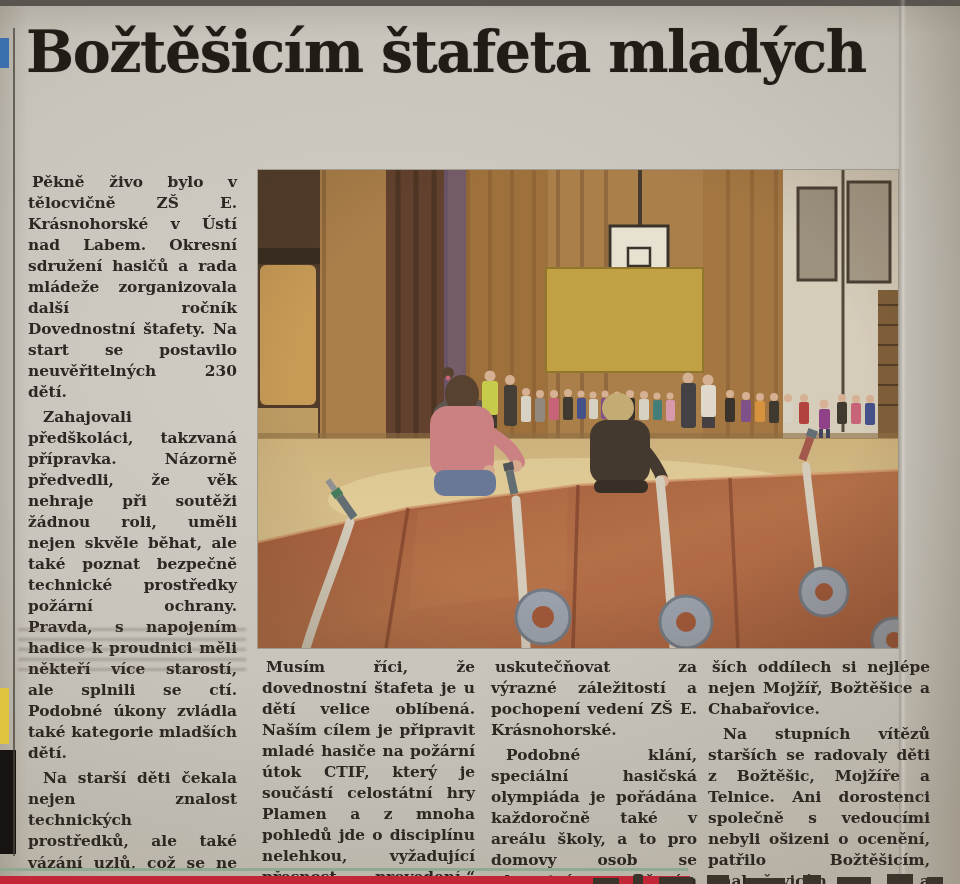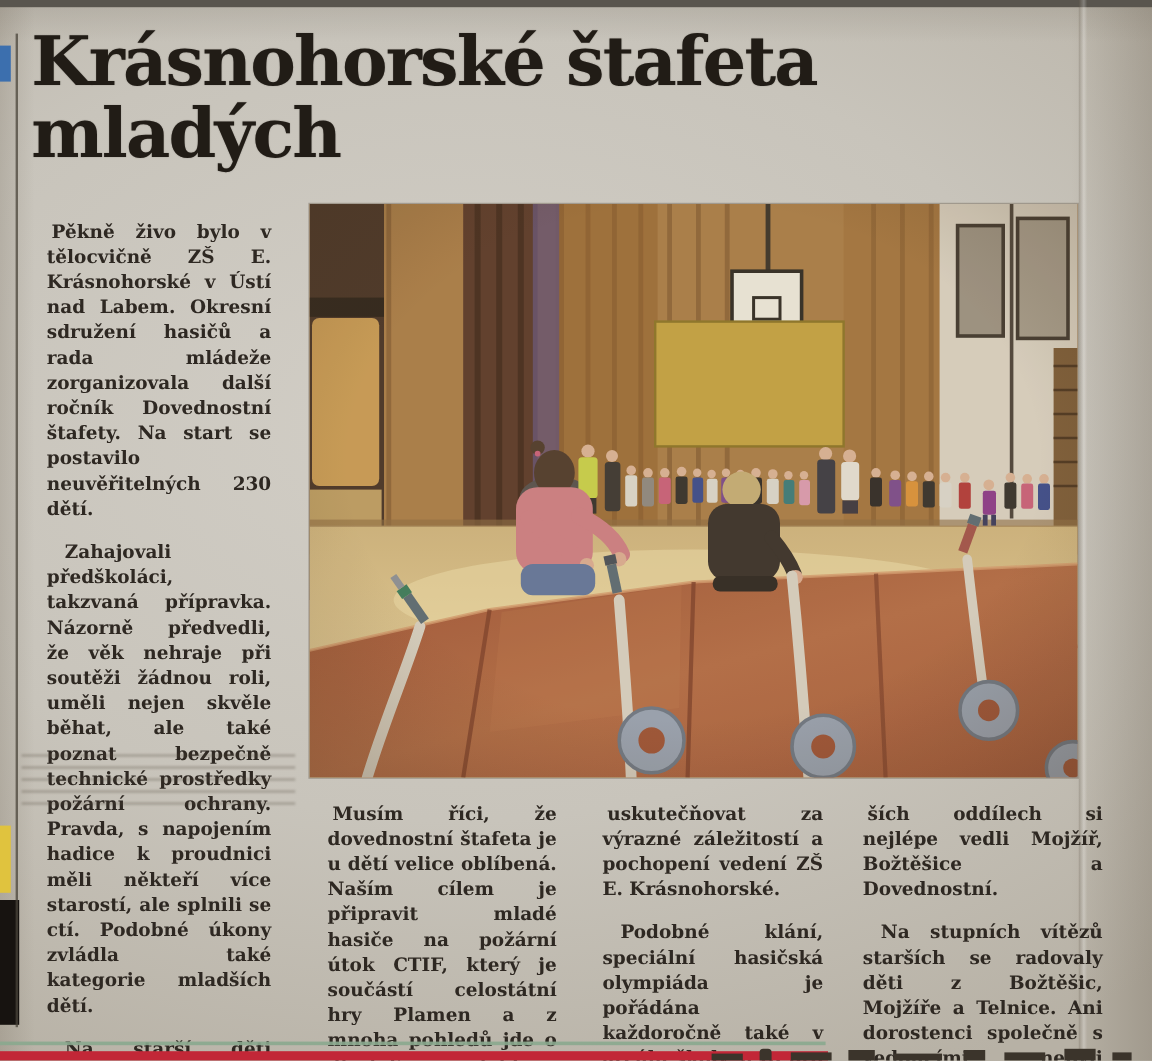--- a/index.html
+++ b/index.html
@@ -20,21 +20,21 @@
   .black-mark{position:absolute;left:0;top:750px;width:16px;height:104px;background:#171310;}
   .col-rule{position:absolute;left:13px;top:28px;width:2px;height:828px;background:#4a443a;opacity:.75;}
   .green-rule{position:absolute;left:0;top:868px;width:688px;height:3px;background:#8aa98e;opacity:.9;}
   .red-strip{position:absolute;left:0;top:876px;width:690px;height:8px;background:#c22737;}
   .headline{position:absolute;left:26px;top:22px;width:910px;margin:0;
     font-family:"DejaVu Serif","Liberation Serif",serif;font-weight:700;
     font-size:57px;line-height:1.06;letter-spacing:-1.5px;color:#211c16;
     text-shadow:0 0 1px rgba(33,28,22,.4);}
   .col{position:absolute;font-size:15.4px;line-height:1.365;color:#2e2822;
     text-align:justify;font-weight:600;}
-  .col p{margin:15px;text-indent:15px;}
+  .col p{margin:4px;text-indent:15px;}
   .col p.noindent{text-indent:4px;}
   .left-col{left:24px;top:168px;width:217px;height:694px;}
   .colB{left:258px;top:653px;width:221px;height:228px;}
   .colC{left:487px;top:653px;width:214px;height:228px;}
   .colD{left:704px;top:653px;width:230px;height:228px;}
   .photo{position:absolute;left:258px;top:170px;width:640px;height:478px;
     outline:1px solid rgba(120,110,95,.5);background:#a87c48;}
   .smudge{position:absolute;left:18px;top:628px;width:228px;height:44px;
     background:repeating-linear-gradient(180deg, rgba(82,72,60,.25) 0 3px, rgba(82,72,60,0) 3px 10px);
     filter:blur(1px);pointer-events:none;}
@@ -46,21 +46,21 @@
 
 <div class="page">
 
   <div class="top-rule"></div>
   <div class="crease"></div>
   <div class="blue-mark"></div>
   <div class="yellow-mark"></div>
   <div class="black-mark"></div>
   <div class="col-rule"></div>
 
-  <h1 class="headline"><span>Krásnohorské štafeta mladých</span><br></h1>
+  <h1 class="headline"><span>Božtěšicím štafeta mladých</span><br></h1>
 
   <div class="col left-col">
     <p class="noindent">Pěkně živo bylo v tělocvičně ZŠ E. Krásnohorské v Ústí nad Labem. Okresní sdružení hasičů a rada mládeže zorganizovala další ročník Dovednostní štafety. Na start se postavilo neuvěřitelných 230 dětí.</p>
     <p>Zahajovali předškoláci, takzvaná přípravka. Názorně předvedli, že věk nehraje při soutěži žádnou roli, uměli nejen skvěle běhat, ale také poznat bezpečně technické prostředky požární ochrany. Pravda, s napojením hadice k proudnici měli někteří více starostí, ale splnili se ctí. Podobné úkony zvládla také kategorie mladších dětí.</p>
     <p>Na starší děti čekala nejen znalost technických prostředků, ale také vázání uzlů, což se ne vždy povedlo, přestože disciplínu trénují pravidelně. Jenomže tak velký závod, jako byl tento, znamenal i nemalou nervozitu. Nakonec se na start postavili vedoucí a instruktoři mladých hasičů a dorostenci. Pro ně se stala plochá spojka, lodní smyčka, tesařský uzel i úvaz na proudnici bezchybnou záležitostí a vysloužili si potlesk.</p>
 
   </div>
   <div class="smudge"></div>
 
   <svg class="photo" viewBox="0 0 640 478" preserveAspectRatio="none" xmlns="http://www.w3.org/2000/svg">
@@ -301,21 +301,21 @@
 
   <div class="col colB">
     <p class="noindent">Musím říci, že dovednostní štafeta je u dětí velice oblíbená. Naším cílem je připravit mladé hasiče na požární útok CTIF, který je součástí celostátní hry Plamen a z mnoha pohledů jde o disciplínu nelehkou, vyžadující přesnost provedení,“ vysvětlila Mgr. Martina Crháková, vedoucí ústecké odborné rady mládeže. Ta dodala, že akci je možné</p>
   </div>
   <div class="col colC">
     <p class="noindent">uskutečňovat za výrazné záležitostí a pochopení vedení ZŠ E. Krásnohorské.</p>
     <p>Podobné klání, speciální hasičská olympiáda je pořádána každoročně také v areálu školy, a to pro domovy osob se zdravotním postižením z celého Ústeckého kraje.</p>
 
   </div>
   <div class="col colD">
-    <p class="noindent">ších oddílech si nejlépe vedli Mojžíř, Božtěšice a Dovednostní.</p>
+    <p class="noindent">ších oddílech si nejlépe nejen Mojžíř, Božtěšice a Chabařovice.</p>
     <p>Na stupních vítězů starších se radovaly děti z Božtěšic, Mojžíře a Telnice. Ani dorostenci společně s vedoucími nebyli ošizeni o ocenění, patřilo Božtěšicím, Chabařovicím a Libouchci.</p>
 
   </div>
 
   <div class="green-rule"></div>
   <div class="red-strip"></div>
 
   <div class="cut-frags">
     <span class="frag" style="left:18px;width:26px;height:6px;"></span>
     <span class="frag" style="left:58px;width:10px;height:10px;border-radius:3px 3px 0 0;"></span>

